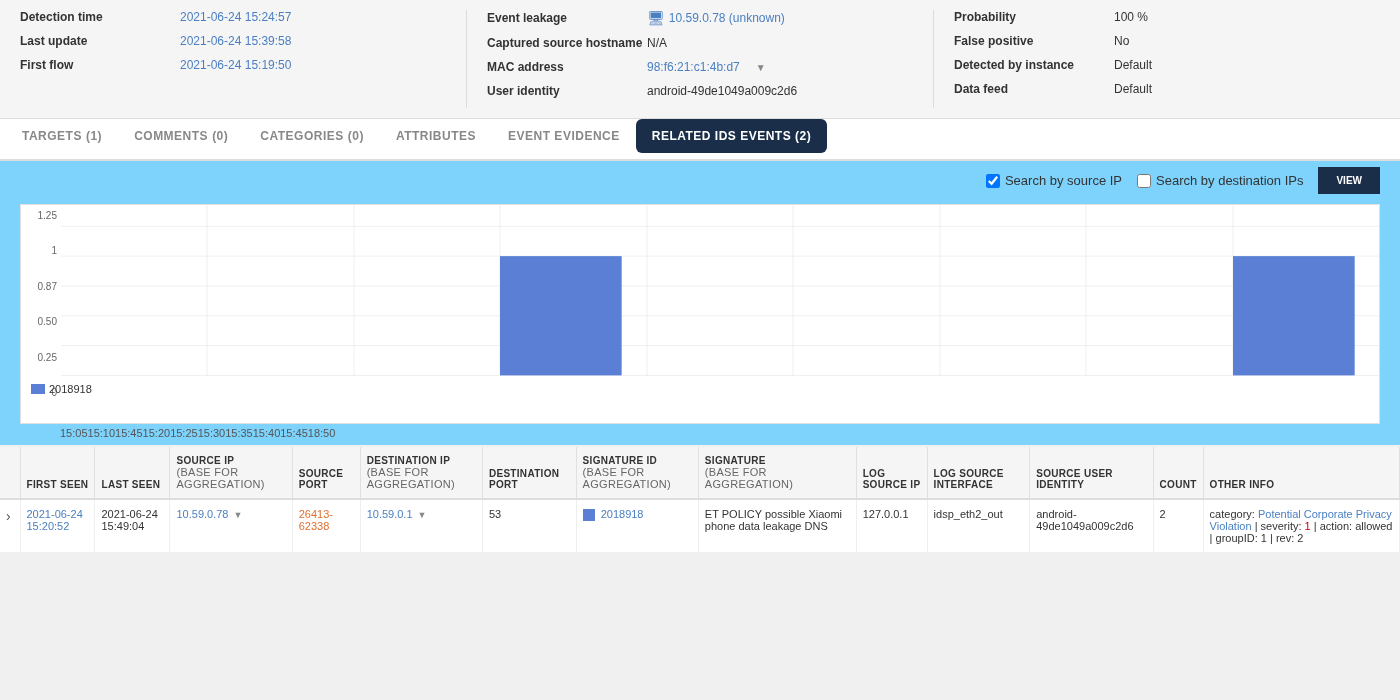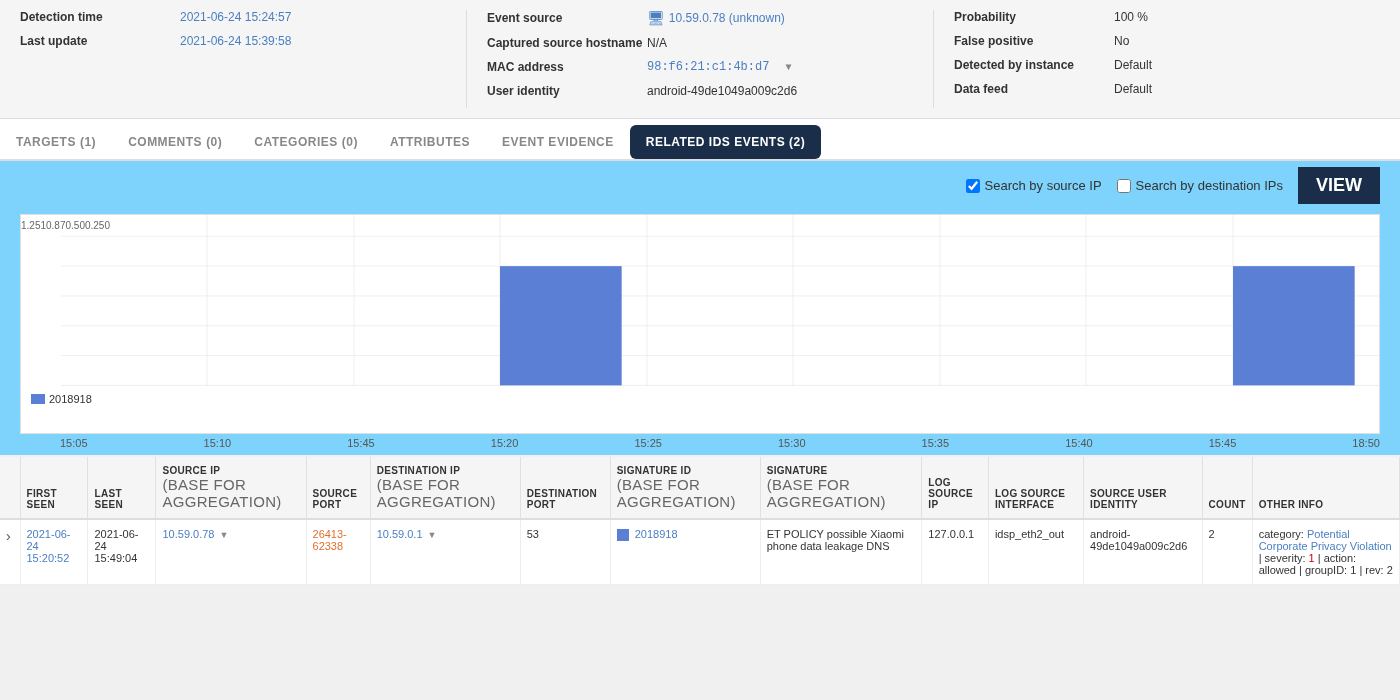--- a/index.html
+++ b/index.html
@@ -6,79 +6,83 @@
     body { font-family: Arial, sans-serif; font-size: 12px; background: #f0f0f0; color: #333; }
 
     .top-info { background: #f5f5f5; padding: 10px 20px; display: flex; gap: 0; border-bottom: 1px solid #ddd; }
     .info-col { flex: 1; }
     .info-row { display: flex; align-items: center; margin-bottom: 10px; }
     .info-label { font-weight: bold; font-size: 12px; min-width: 160px; }
     .info-value { color: #4a7fc1; font-size: 12px; }
     .info-value.dark { color: #333; }
     .divider-v { width: 1px; background: #ddd; margin: 0 20px; }
 
-    .tabs-bar { background: #fff; display: flex; align-items: flex-end; padding: 0 0; border-bottom: 2px solid #ddd; height: 42px; }
+    .tabs-bar { background: #fff; display: flex; align-items: flex-start; padding: 0 6px; border-bottom: 2px solid #ddd; height: 42px; }
     .tab { padding: 10px 16px; font-size: 12px; font-weight: bold; color: #888; cursor: pointer; letter-spacing: 0.5px; text-transform: uppercase; display: flex; align-items: center; gap: 4px; }
     .tab .count { color: #888; }
     .tab.active { background: #1a2e4a; color: #fff; border-radius: 6px; }
 
     .chart-area { background: #7dd3fc; padding: 6px 20px; }
     .chart-controls { display: flex; align-items: center; justify-content: flex-end; gap: 15px; margin-bottom: 10px; }
     .checkbox-label { display: flex; align-items: center; gap: 5px; font-size: 13px; cursor: pointer; }
     .checkbox-label input { width: 14px; height: 14px; }
-    .view-btn { background: #1a2e4a; color: #fff; border: none; padding: 8px 18px; font-size: 18px; font-weight: bold; cursor: pointer; }
+    .view-btn { background: #1a2e4a; color: #fff; border: none; padding: 8px 18px; font-size: 10px; font-weight: bold; cursor: pointer; }
 
     .chart-container { position: relative; height: 220px; border: 1px solid #e0e0e0; background: #fff; }
     .chart-svg { width: 100%; height: 100%; }
 
     .legend-item { display: flex; align-items: center; gap: 4px; font-size: 11px; position: absolute; bottom: 28px; left: 10px; }
     .legend-box { width: 14px; height: 10px; background: #5a7fd4; }
 
-    .x-axis-labels { display: flex; justify-content: space-between; padding: 3px 0 0 40px; font-size: 11px; color: #555; }
+    .x-axis-labels { display: flex; padding: 3px 0 0 40px; font-size: 11px; color: #555; }
 
     .table-container { background: #fff; margin-top: 2px; overflow-x: auto; }
     table { width: 100%; border-collapse: collapse; font-size: 11px; }
     thead tr { background: #f5f5f5; border-bottom: 2px solid #ddd; }
     thead th { padding: 8px 6px; text-align: left; font-weight: bold; font-size: 10px; color: #333; text-transform: uppercase; letter-spacing: 0.3px; vertical-align: bottom; border-right: 1px solid #e0e0e0; margin-left: 32px; }
-    thead th .sub { font-size: 15px; font-weight: normal; color: #666; text-transform: uppercase; display: block; }
+    thead th .sub { font-size: 11px; font-weight: normal; color: #666; text-transform: uppercase; display: block; }
     tbody tr { border-bottom: 1px solid #eee; }
     tbody td { padding: 8px 6px; vertical-align: top; border-right: 1px solid #eee; }
     .expand-btn { background: none; border: none; cursor: pointer; color: #555; font-size: 14px; }
     .blue-link { color: #4a7fc1; }
     .port-range { color: #e07030; }
     .sig-dot { display: inline-block; width: 12px; height: 12px; background: #5a7fd4; vertical-align: middle; margin-right: 3px; }
     .other-info-cell { font-size: 11px; }
     .other-info-cell .red { color: #c00; }
 
-    .mac-value { display: flex; align-items: center; gap: 16px; font-family: Liberation Mono, monospace; }
+    .mac-value { display: flex; align-items: center; gap: 16px; }
     .mac-arrow { color: #888; font-size: 10px; }
     .event-src { display: flex; align-items: center; gap: 4px; }
 
-    .y-labels { position: absolute; left: 0; top: 0; height: calc(100% - 20px); display: flex; flex-direction: row; justify-content: space-between; padding: 5px 4px 5px 0; width: 40px; text-align: right; font-size: 10px; color: #666; }
+    .y-labels { position: absolute; left: 0; top: 0; height: calc(100% - 20px); display: flex; flex-direction: column; justify-content: space-between; padding: 5px 4px 5px 0; width: 40px; text-align: right; font-size: 10px; color: #666; }
   </style>
 </head>
 <body>
 
 <div class="top-info">
   <div class="info-col">
     <div class="info-row">
       <span class="info-label">Detection time</span>
       <span class="info-value">2021-06-24 15:24:57</span>
     </div>
     <div class="info-row">
       <span class="info-label">Last update</span>
       <span class="info-value">2021-06-24 15:39:58</span>
     </div>
+    <div class="info-row">
+      <span class="info-label">First flow</span>
+      <span class="info-value">2021-06-24 15:19:50</span>
+    </div>
   </div>
 
   <div class="divider-v"></div>
 
   <div class="info-col">
     <div class="info-row">
-      <span class="info-label">Event source</span>
+      <span class="info-label">Event leakage</span>
       <span class="info-value event-src">
         <span style="font-size:14px;">🖥</span>
         <span>10.59.0.78 (unknown)</span>
       </span>
     </div>
     <div class="info-row">
       <span class="info-label">Captured source hostname</span>
       <span class="info-value dark">N/A</span>
     </div>
     <div class="info-row">

